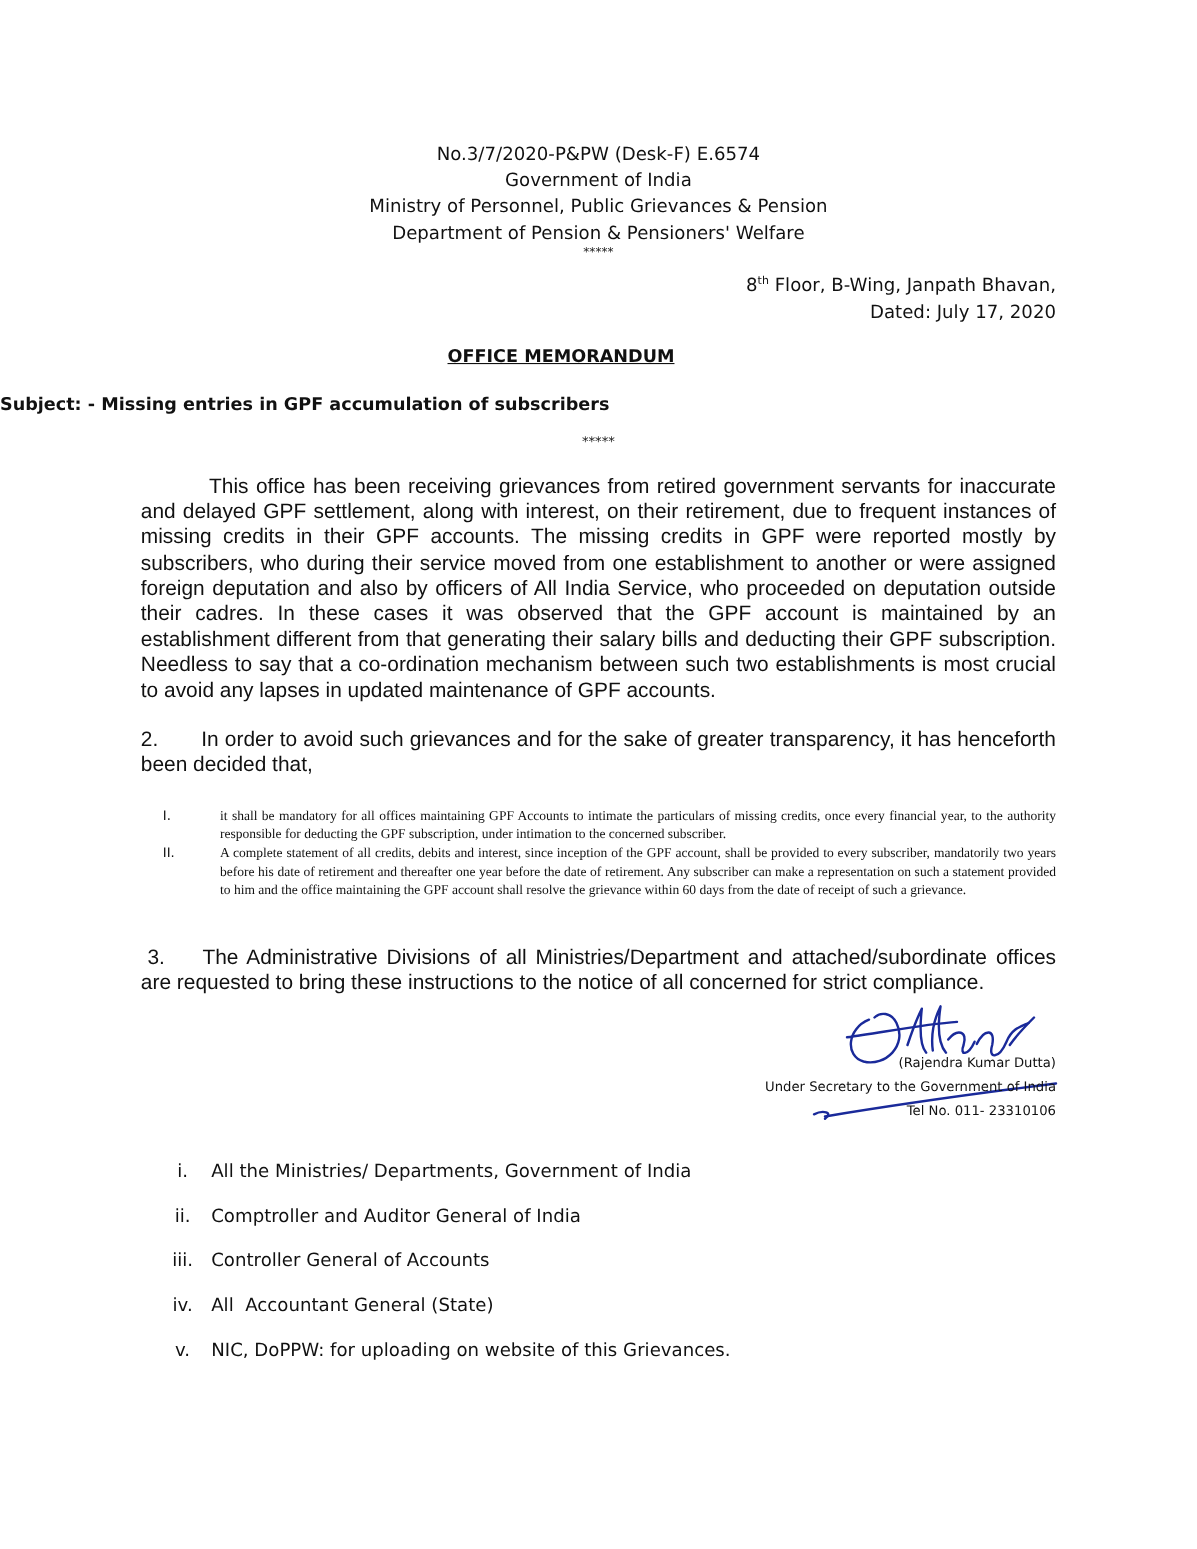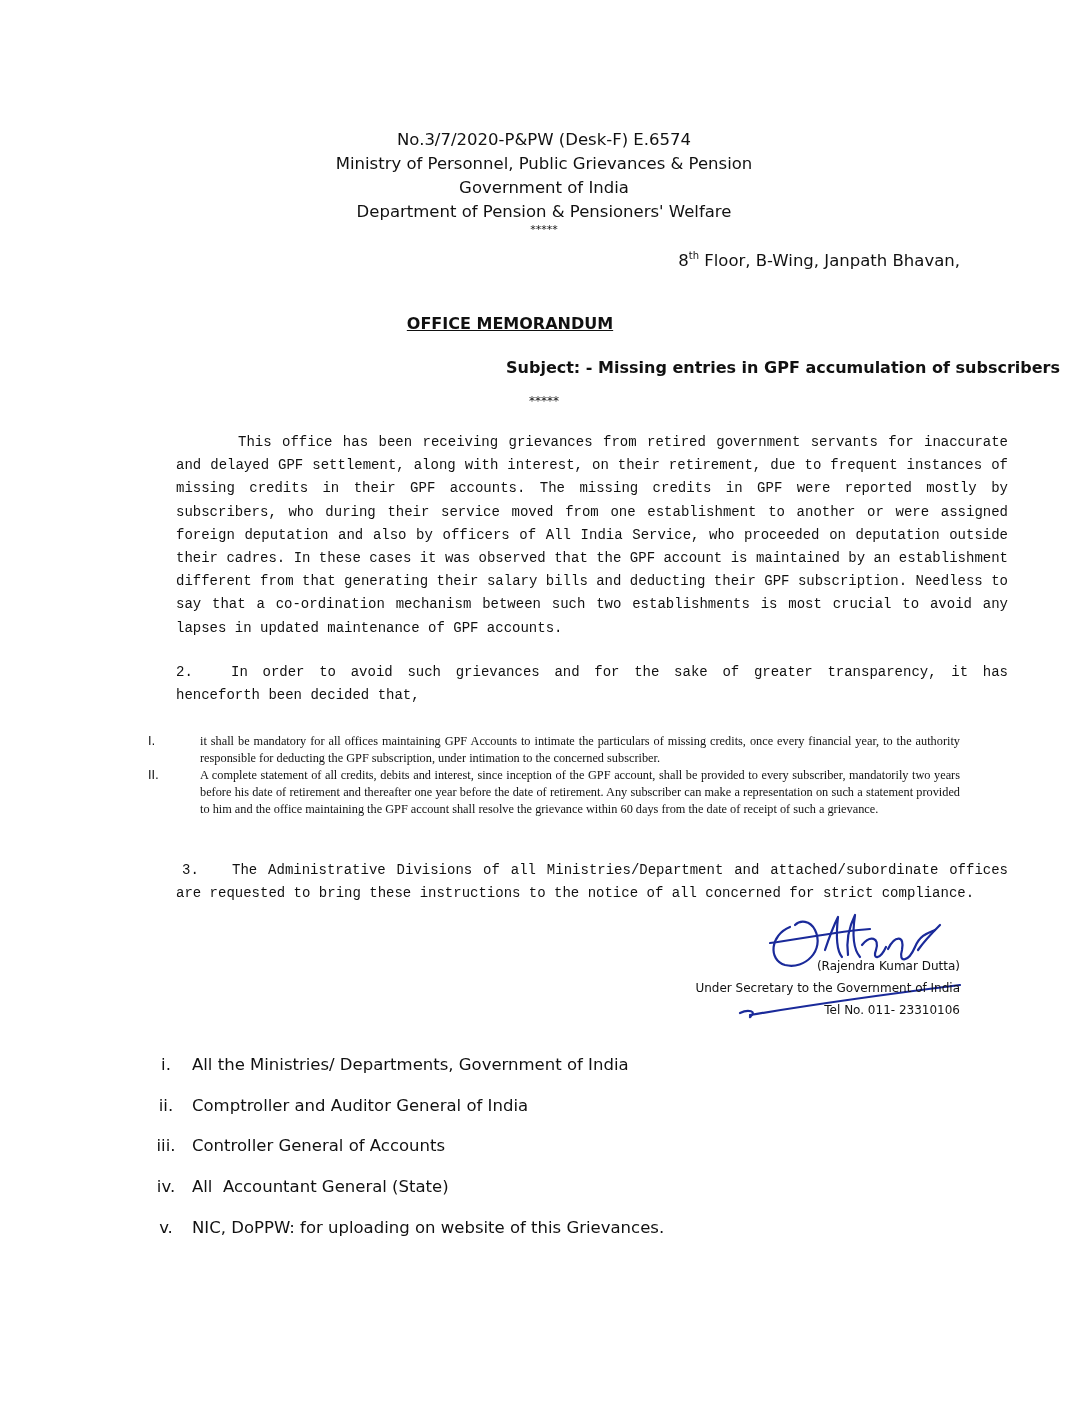--- a/index.html
+++ b/index.html
@@ -8,26 +8,26 @@
   .page { position: absolute; left: 0; top: 0; width: 1088px; height: 1408px; }
   .hdr { position: absolute; left: 0; width: 1088px; text-align: center;
          font-family: "DejaVu Sans", sans-serif; font-size: 16.5px; line-height: 24px; }
   .hdr-line { display: block; }
   .addr { position: absolute; right: 128px; top: 244px; text-align: right;
           font-family: "DejaVu Sans", sans-serif; font-size: 16.5px; line-height: 24px; }
   .addr sup { font-size: 10px; }
   .memo-title { position: absolute; left: 0; width: 1020px; top: 314px; text-align: center;
                 font-family: "DejaVu Sans", sans-serif; font-weight: bold; font-size: 16px;
                 text-decoration: underline; }
-  .subject { position: absolute; left: 0; width: 1060px; top: 358px; text-align: right;
+  .subject { position: absolute; left: 0; width: 1060px; top: 358px; text-align: left;
              font-family: "DejaVu Sans", sans-serif; font-weight: bold; font-size: 16px; }
   .stars2 { position: absolute; left: 0; width: 1088px; top: 394px; text-align: center;
             font-size: 12px; font-family: "DejaVu Sans", sans-serif; }
-  .para { position: absolute; left: 128px; width: 832px; font-size: 14px;
-          line-height: 23.2px; text-align: justify; font-family: Liberation Mono, monospace; margin-left: 48px; }
+  .para { position: absolute; left: 128px; width: 832px; font-size: 19px;
+          line-height: 23.2px; text-align: justify; font-family: Liberation Sans, sans-serif; }
   .para1 { top: 431px; text-indent: 62px; }
   .para2 { top: 661px; }
   .para2 .num { display: inline-block; width: 55px; }
   .sublist { position: absolute; left: 140px; width: 820px; top: 733px;
              font-family: "Liberation Serif", serif; font-size: 12.3px; line-height: 17px; }
   .sub-item { display: flex; text-align: justify; }
   .sub-item .roman { width: 52px; flex: none; font-family: "DejaVu Sans", sans-serif; font-size: 12px; padding-left: 8px; }
   .sub-item .txt { flex: 1; }
   .para3 { top: 859px; }
   .para3 .num { display: inline-block; width: 50px; padding-left: 6px; }
@@ -39,28 +39,29 @@
   .dist-item { display: flex; height: 40.8px; align-items: center; }
   .dist-item .roman { width: 52px; text-align: center; }
 </style>
 </head>
 <body>
 
 <div class="page">
 
   <div class="hdr" style="top:128px;">
     <span class="hdr-line">No.3/7/2020-P&amp;PW (Desk-F) E.6574</span>
+    <span class="hdr-line">Government of India</span>
     <span class="hdr-line">Ministry of Personnel, Public Grievances &amp; Pension</span>
-    <span class="hdr-line">Government of India</span>
     <span class="hdr-line">Department of Pension &amp; Pensioners' Welfare</span>
     <span class="hdr-line" style="font-size:11px; line-height:12px;">*****</span>
   </div>
 
   <div class="addr">
     <div><span>8</span><sup>th</sup><span> Floor, B-Wing, Janpath Bhavan,</span></div>
+    <div>Dated: July 17, 2020</div>
   </div>
 
   <div class="memo-title">OFFICE MEMORANDUM</div>
   <div class="subject">Subject: - Missing entries in GPF accumulation of subscribers</div>
   <div class="stars2">*****</div>
 
   <div class="para para1">This office has been receiving grievances from retired government servants for inaccurate and delayed GPF settlement, along with interest, on their retirement, due to frequent instances of missing credits in their GPF accounts. The missing credits in GPF were reported mostly by subscribers, who during their service moved from one establishment to another or were assigned foreign deputation and also by officers of All India Service, who proceeded on deputation outside their cadres. In these cases it was observed that the GPF account is maintained by an establishment different from that generating their salary bills and deducting their GPF subscription. Needless to say that a co-ordination mechanism between such two establishments is most crucial to avoid any lapses in updated maintenance of GPF accounts.</div>
 
   <div class="para para2">
     <span class="num">2.</span><span>In order to avoid such grievances and for the sake of greater transparency, it has henceforth been decided that,</span>

